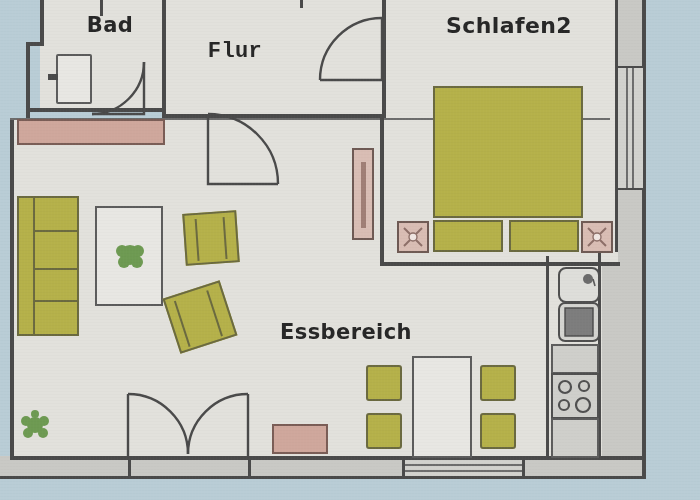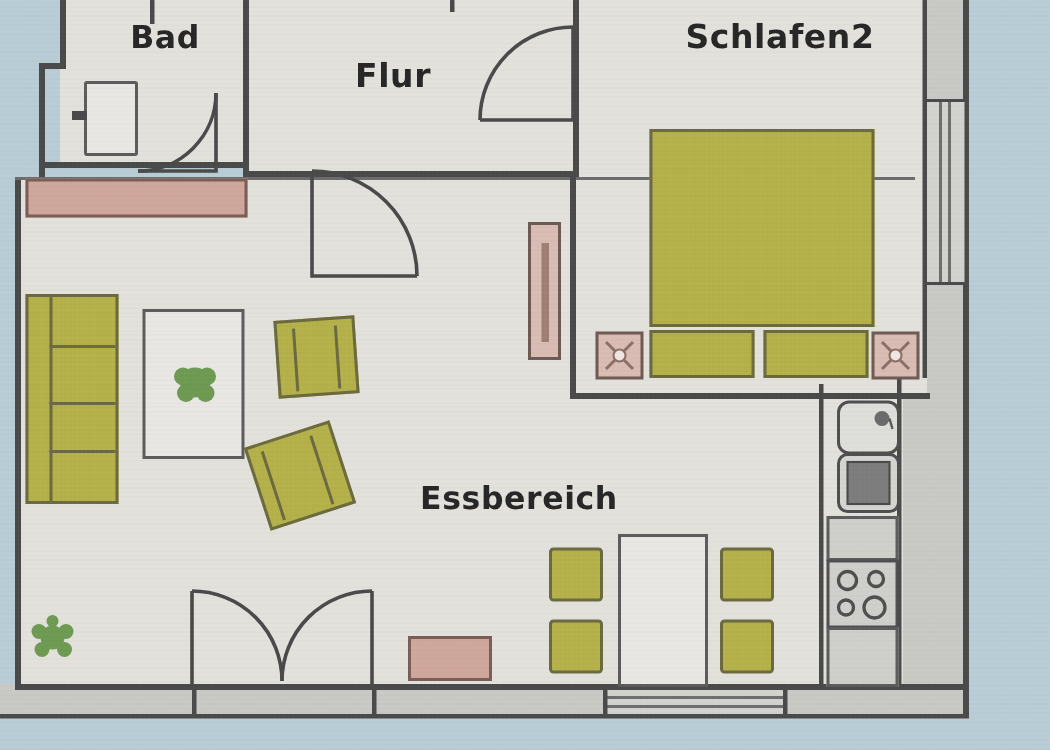--- a/index.html
+++ b/index.html
@@ -212,22 +212,22 @@
     <rect x="1" y="1" width="46" height="44" fill="#cfcfcb" stroke="#4f4f4f" stroke-width="2"></rect>
     <circle class="kcirc" cx="14" cy="14" r="6"></circle>
     <circle class="kcirc" cx="33" cy="13" r="5"></circle>
     <circle class="kcirc" cx="13" cy="32" r="5"></circle>
     <circle class="kcirc" cx="32" cy="32" r="7"></circle>
   </svg>
   <div class="abs gray" style="left:551px;top:418px;width:48px;height:40px;"></div>
 
   <div class="abs label lbl-bad" style="left:60px;top:14px;width:100px;">Bad</div>
 
-  <div class="abs label lbl-flur" style="left:212px;top:40px;width:100px;">Flur</div>
-
-  <div class="abs label lbl-schlafen" style="left:420px;top:14px;width:200px;">Schlafen2</div>
+  <div class="abs label lbl-flur" style="left:185px;top:40px;width:100px;font-family:Liberation Mono, monospace;">Flur</div>
+
+  <div class="abs label lbl-schlafen" style="left:409px;top:14px;width:200px;">Schlafen2</div>
 
   <div class="abs label lbl-wohn" style="left:246px;top:274px;width:200px;">
     <div>Essbereich</div>
   </div>
 
   <div class="grain"></div>
 </div>
 
 </body></html>

